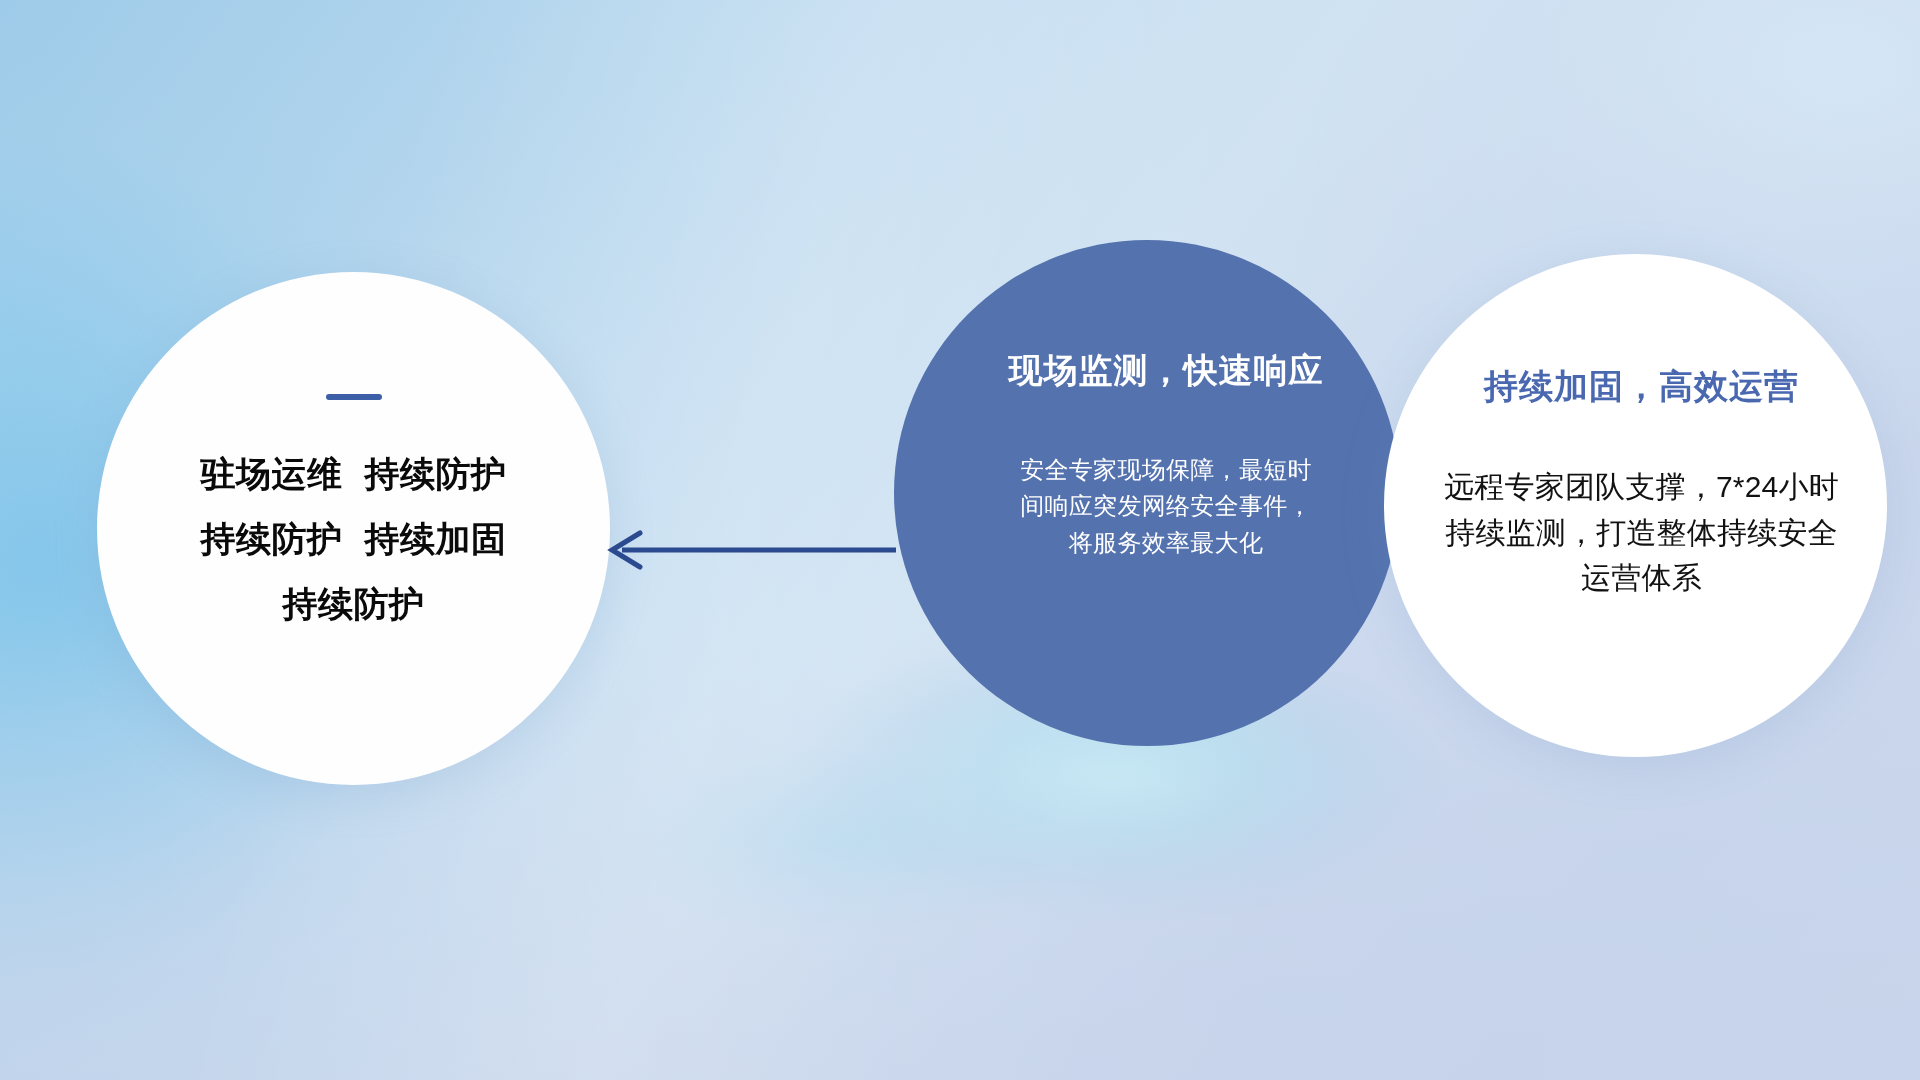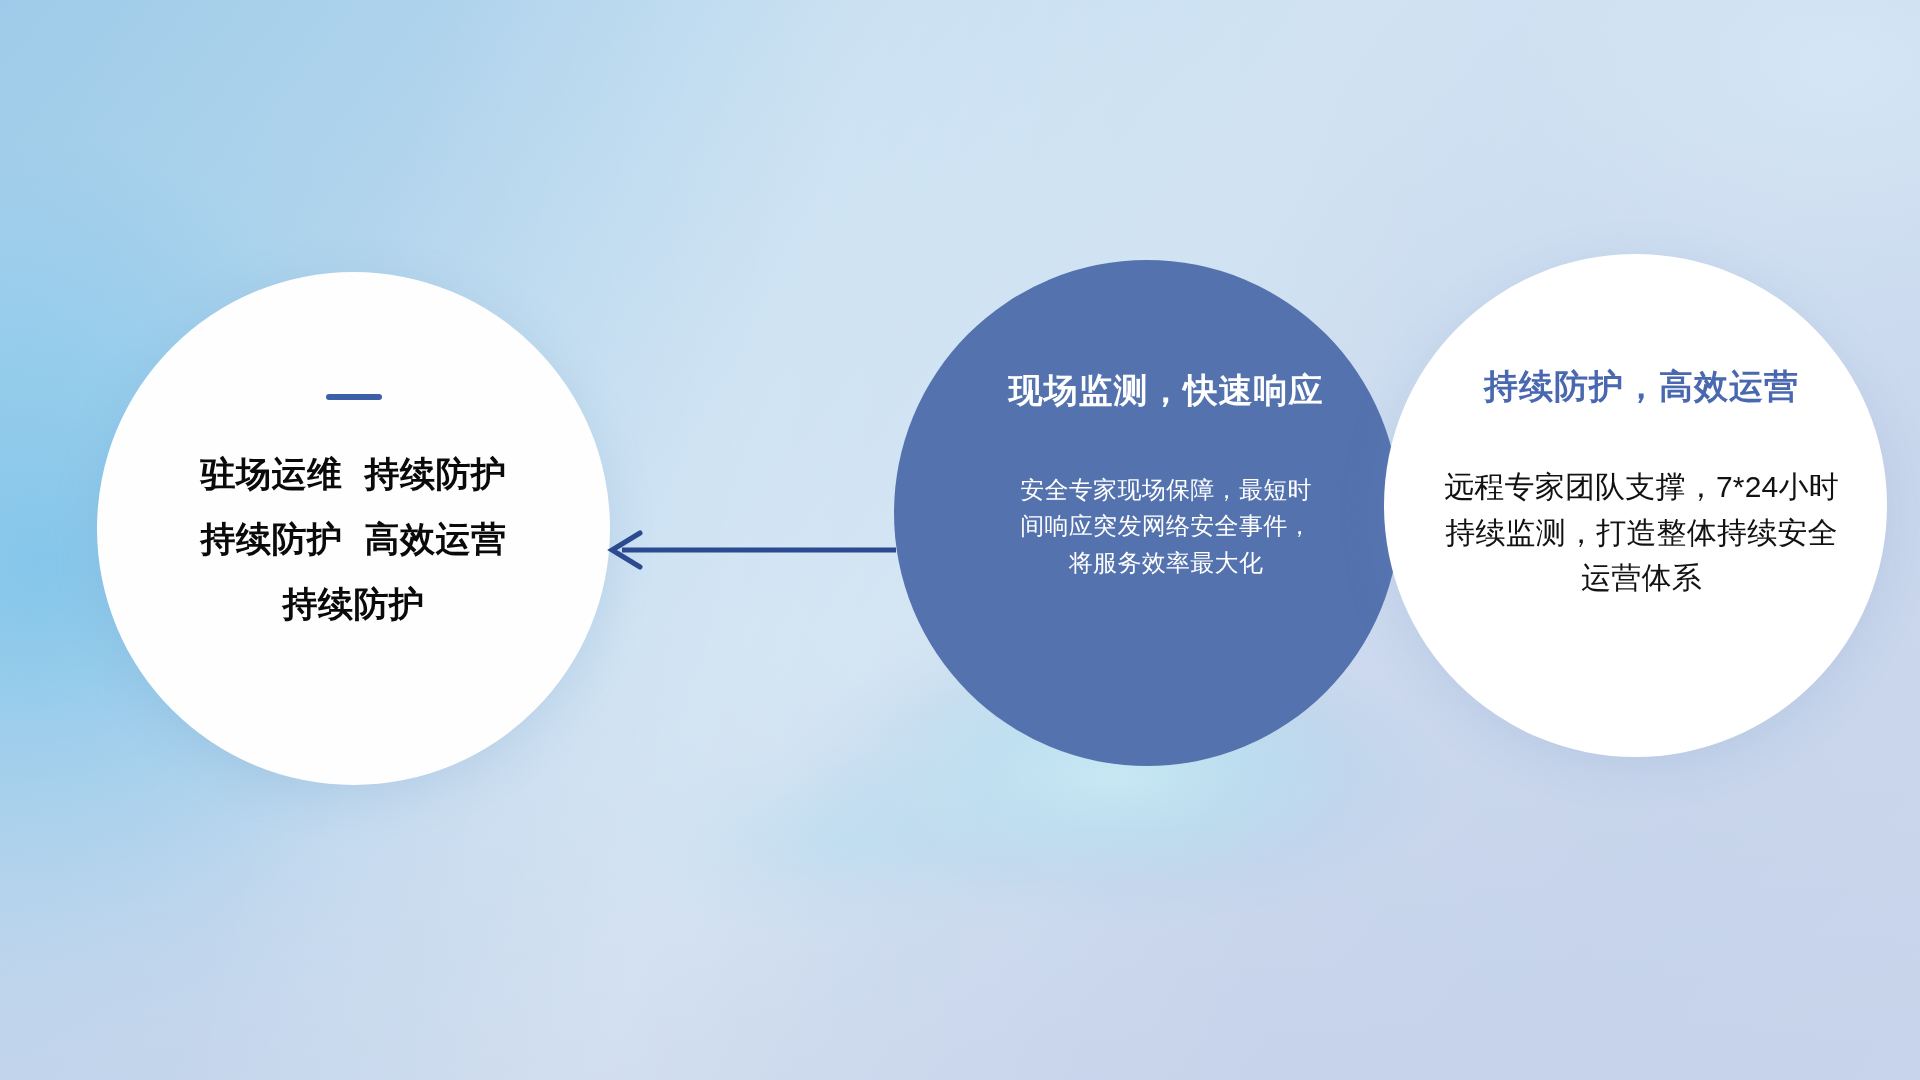--- a/index.html
+++ b/index.html
@@ -90,21 +90,21 @@
     top: 272px;
     width: 513px;
     height: 513px;
     background: #fefeff;
     box-shadow: 0 10px 46px rgba(110,150,195,0.20);
     z-index: 5;
   }
 
   #circle-onsite {
     left: 894px;
-    top: 260px;
+    top: 240px;
     width: 506px;
     height: 506px;
     background: #5472ae;
     z-index: 6;
   }
 
   #circle-remote {
     left: 1384px;
     top: 254px;
     width: 503px;
@@ -240,21 +240,21 @@
 
       <div id="capabilities-divider"></div>
 
       <div class="cap-row">
         <span>驻场运维</span>
         <span>持续防护</span>
       </div>
 
       <div class="cap-row">
         <span>持续防护</span>
-        <span>高效运营</span>
+        <span>持续加固</span>
       </div>
 
       <div class="cap-row single">
         <span>持续防护</span>
       </div>
 
     </div>
   </div>
 
   <div id="flow-arrow">
@@ -266,18 +266,18 @@
 
   <div class="circle" id="circle-onsite">
     <div id="onsite-inner">
       <div id="onsite-title">现场监测，快速响应</div>
       <div id="onsite-body">安全专家现场保障，最短时间响应突发网络安全事件，将服务效率最大化</div>
     </div>
   </div>
 
   <div class="circle" id="circle-remote">
     <div id="remote-inner">
-      <div id="remote-title">持续防护，高效运营</div>
+      <div id="remote-title">持续加固，高效运营</div>
       <div id="remote-body">远程专家团队支撑，7*24小时持续监测，打造整体持续安全运营体系</div>
     </div>
   </div>
 
 </div>
 
 </body></html>

